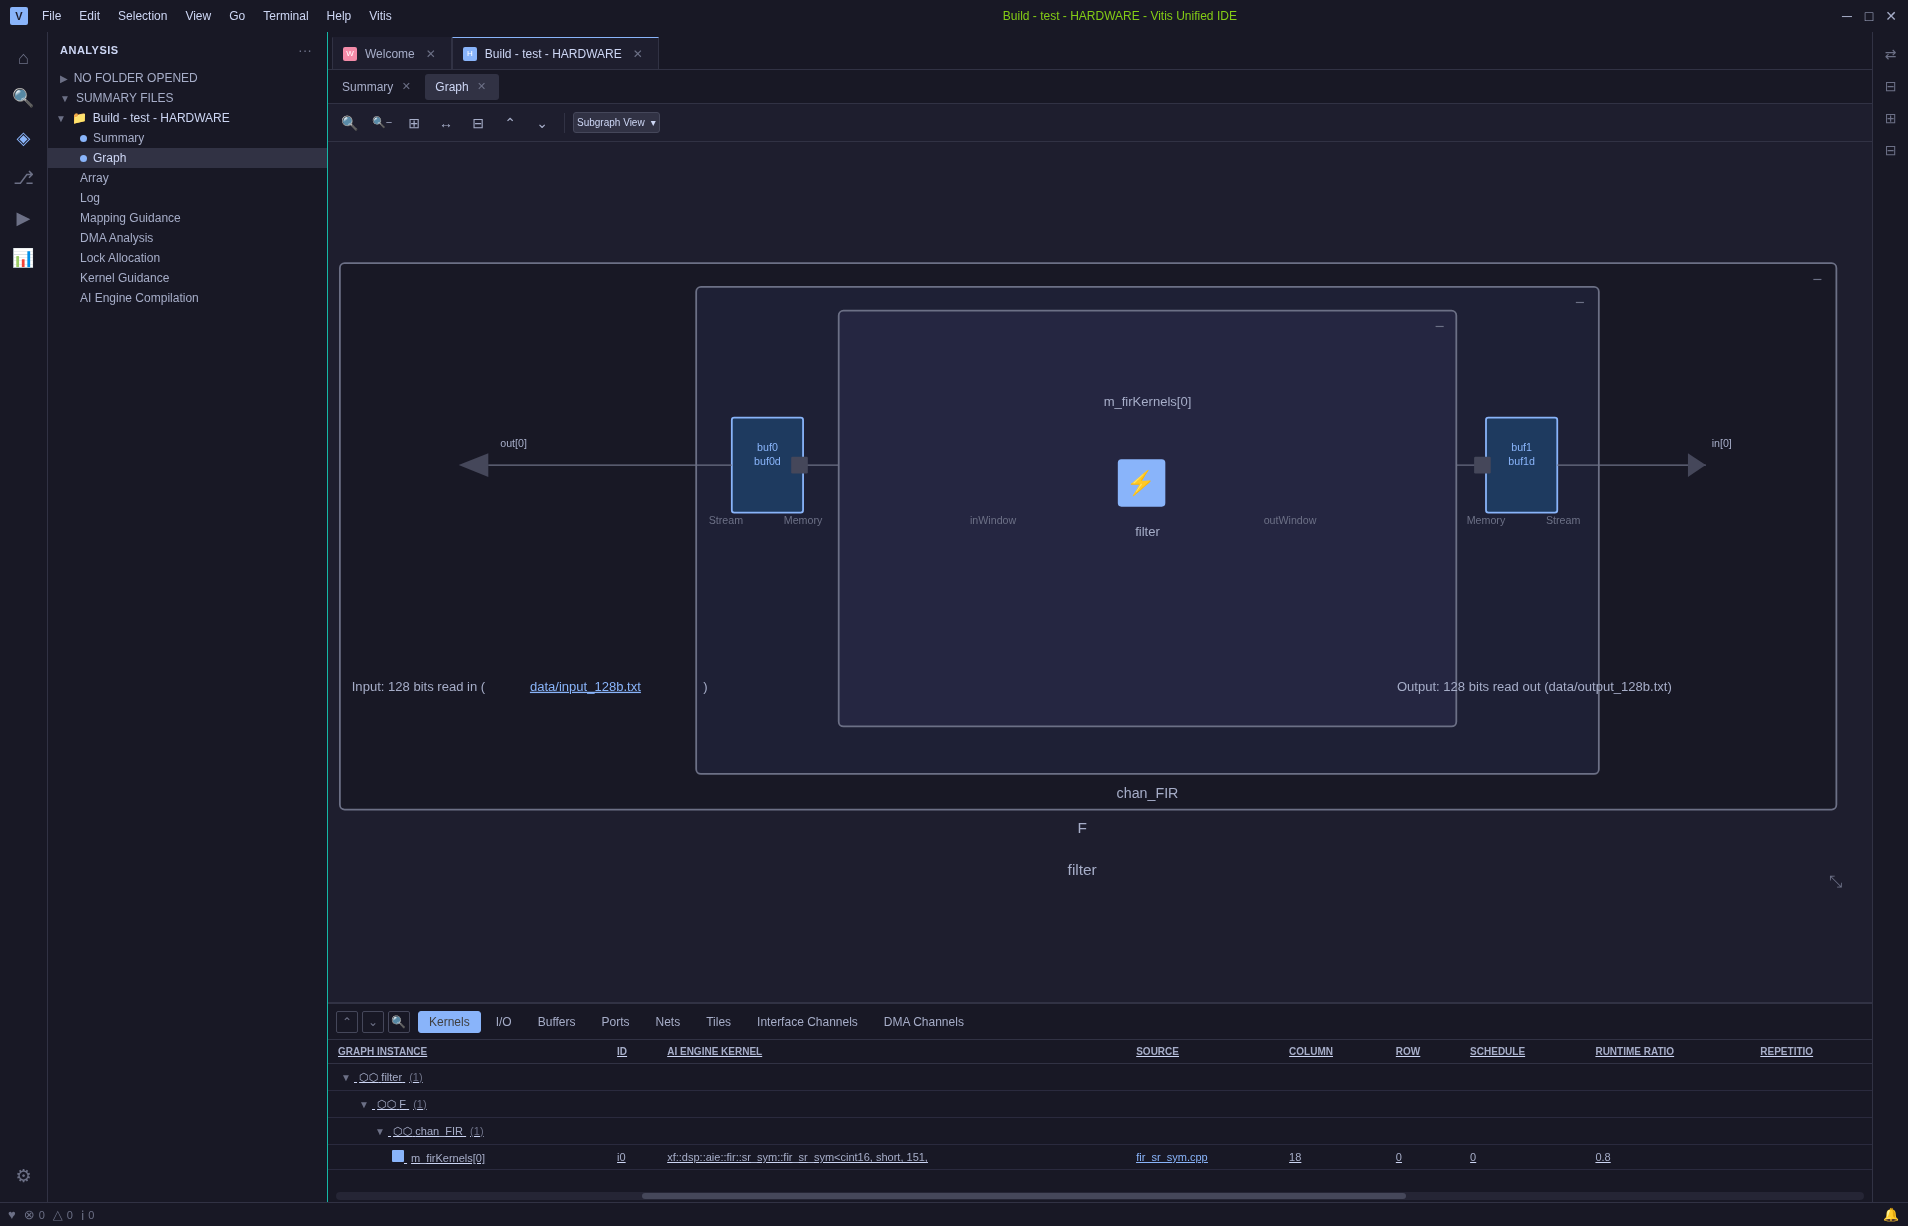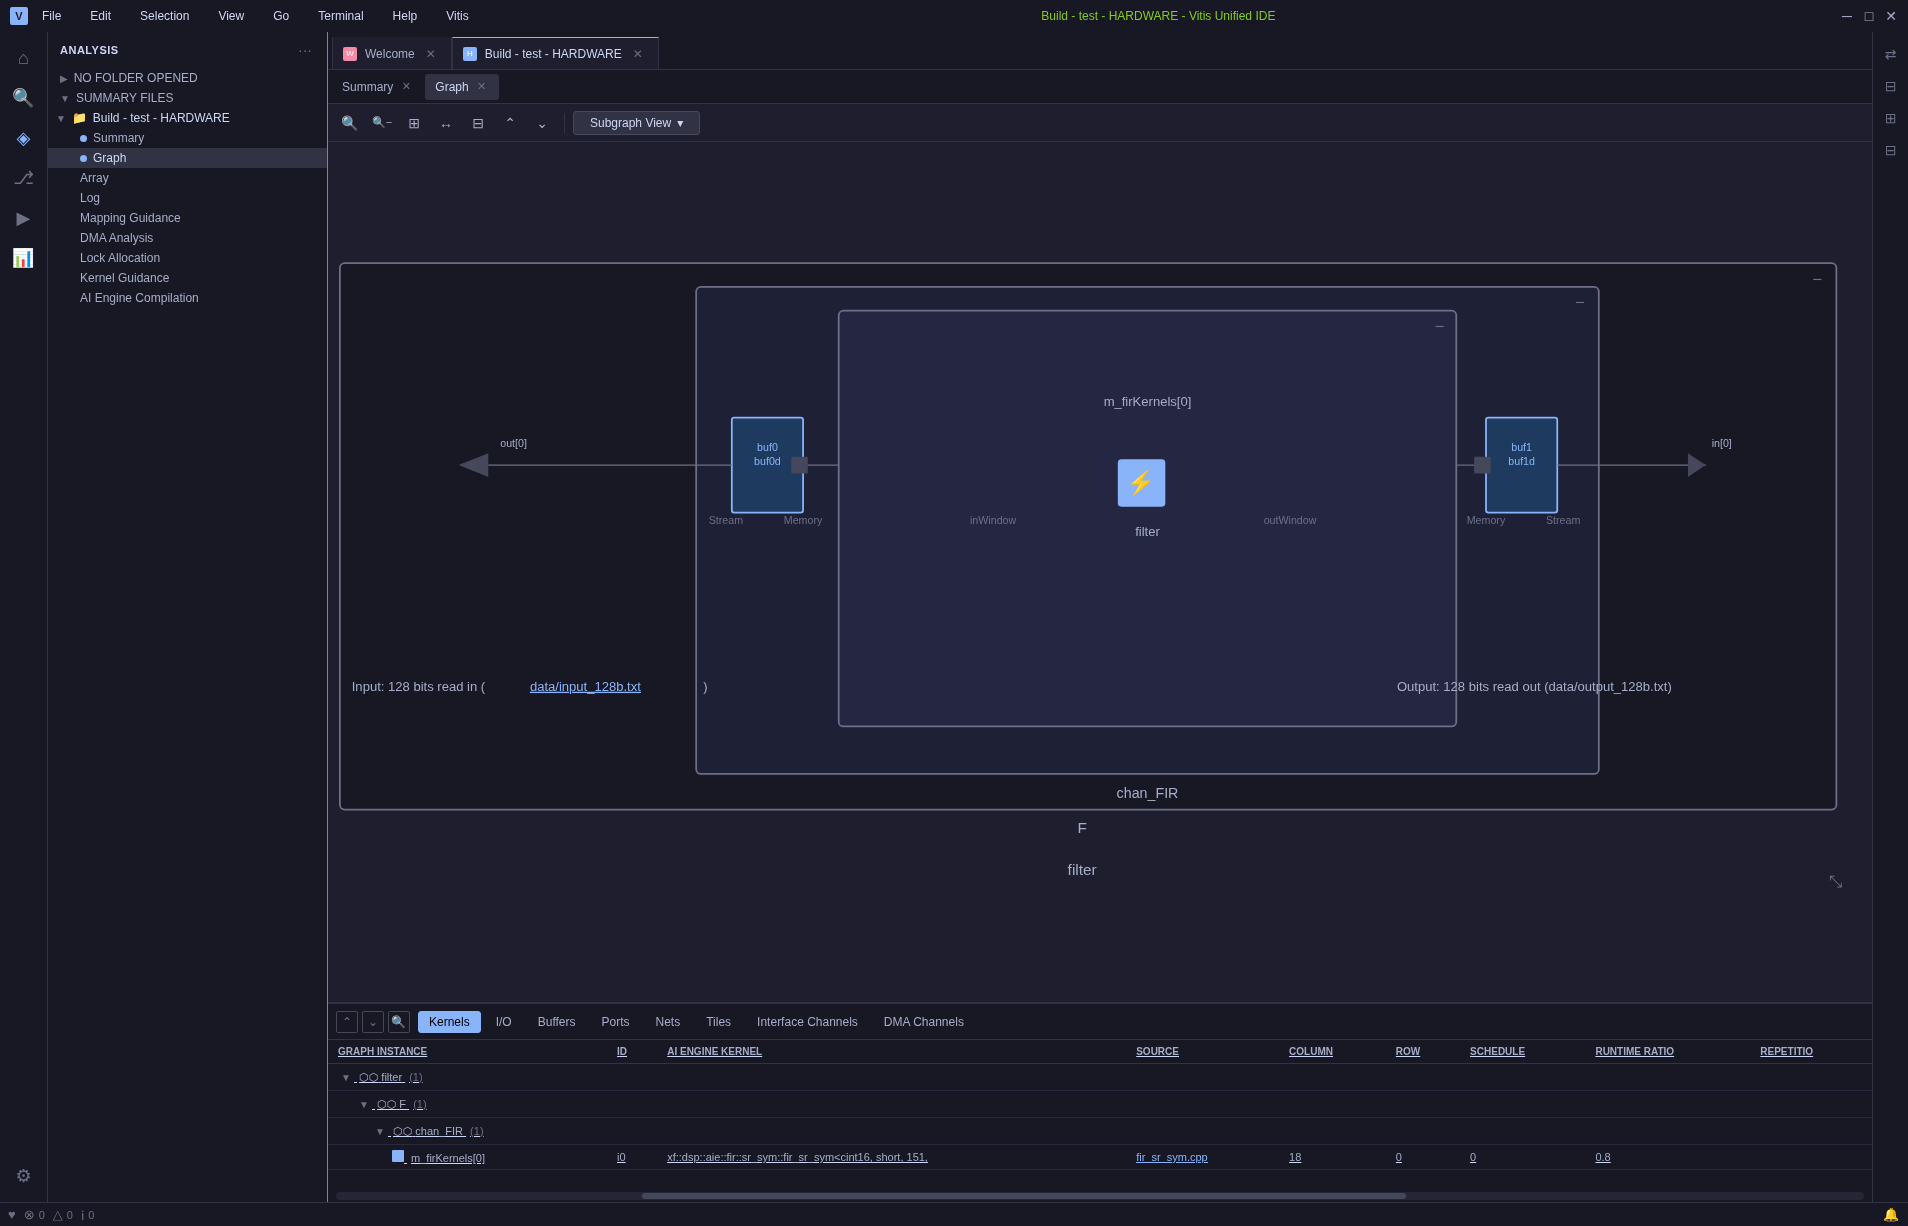--- a/index.html
+++ b/index.html
@@ -37,21 +37,21 @@
       border-radius: 2px;
       display: flex;
       align-items: center;
       justify-content: center;
       font-size: 11px;
       font-weight: bold;
       color: #1e1e2e;
     }
     .titlebar-menus {
       display: flex;
-      gap: 13px;
+      gap: 2px;
     }
     .titlebar-menu-item {
       padding: 4px 8px;
       border-radius: 3px;
       cursor: pointer;
       font-size: 12px;
       color: #cdd6f4;
     }
     .titlebar-center {
       font-size: 12px;
@@ -315,27 +315,27 @@
     }
     .toolbar-divider {
       width: 1px;
       height: 20px;
       background: #313244;
       margin: 0 4px;
     }
     .subgraph-dropdown {
       display: flex;
       align-items: center;
-      padding: 4px 16px;
+      padding: 4px 3px;
       gap: 6px;
       background: #313244;
       border: 1px solid #45475a;
       border-radius: 3px;
       cursor: pointer;
-      font-size: 12px;
+      font-size: 10px;
       color: #cdd6f4;
     }
 
     
     .graph-canvas {
       flex: 1;
       background: #1e1e2e;
       overflow: hidden;
       display: flex;
       flex-direction: column;
@@ -388,21 +388,21 @@
     .panel-tab {
       padding: 3px 10px;
       cursor: pointer;
       border-radius: 3px;
       font-size: 12px;
       color: #a6adc8;
       border: 1px solid transparent;
     }
     .panel-tab.active {
       background: #89b4fa;
-      color: #000000;
+      color: #404040;
       border-color: #89b4fa;
     }
 
     
     .table-container {
       flex: 1;
       overflow-x: auto;
       overflow-y: auto;
       text-decoration: underline;
     }

